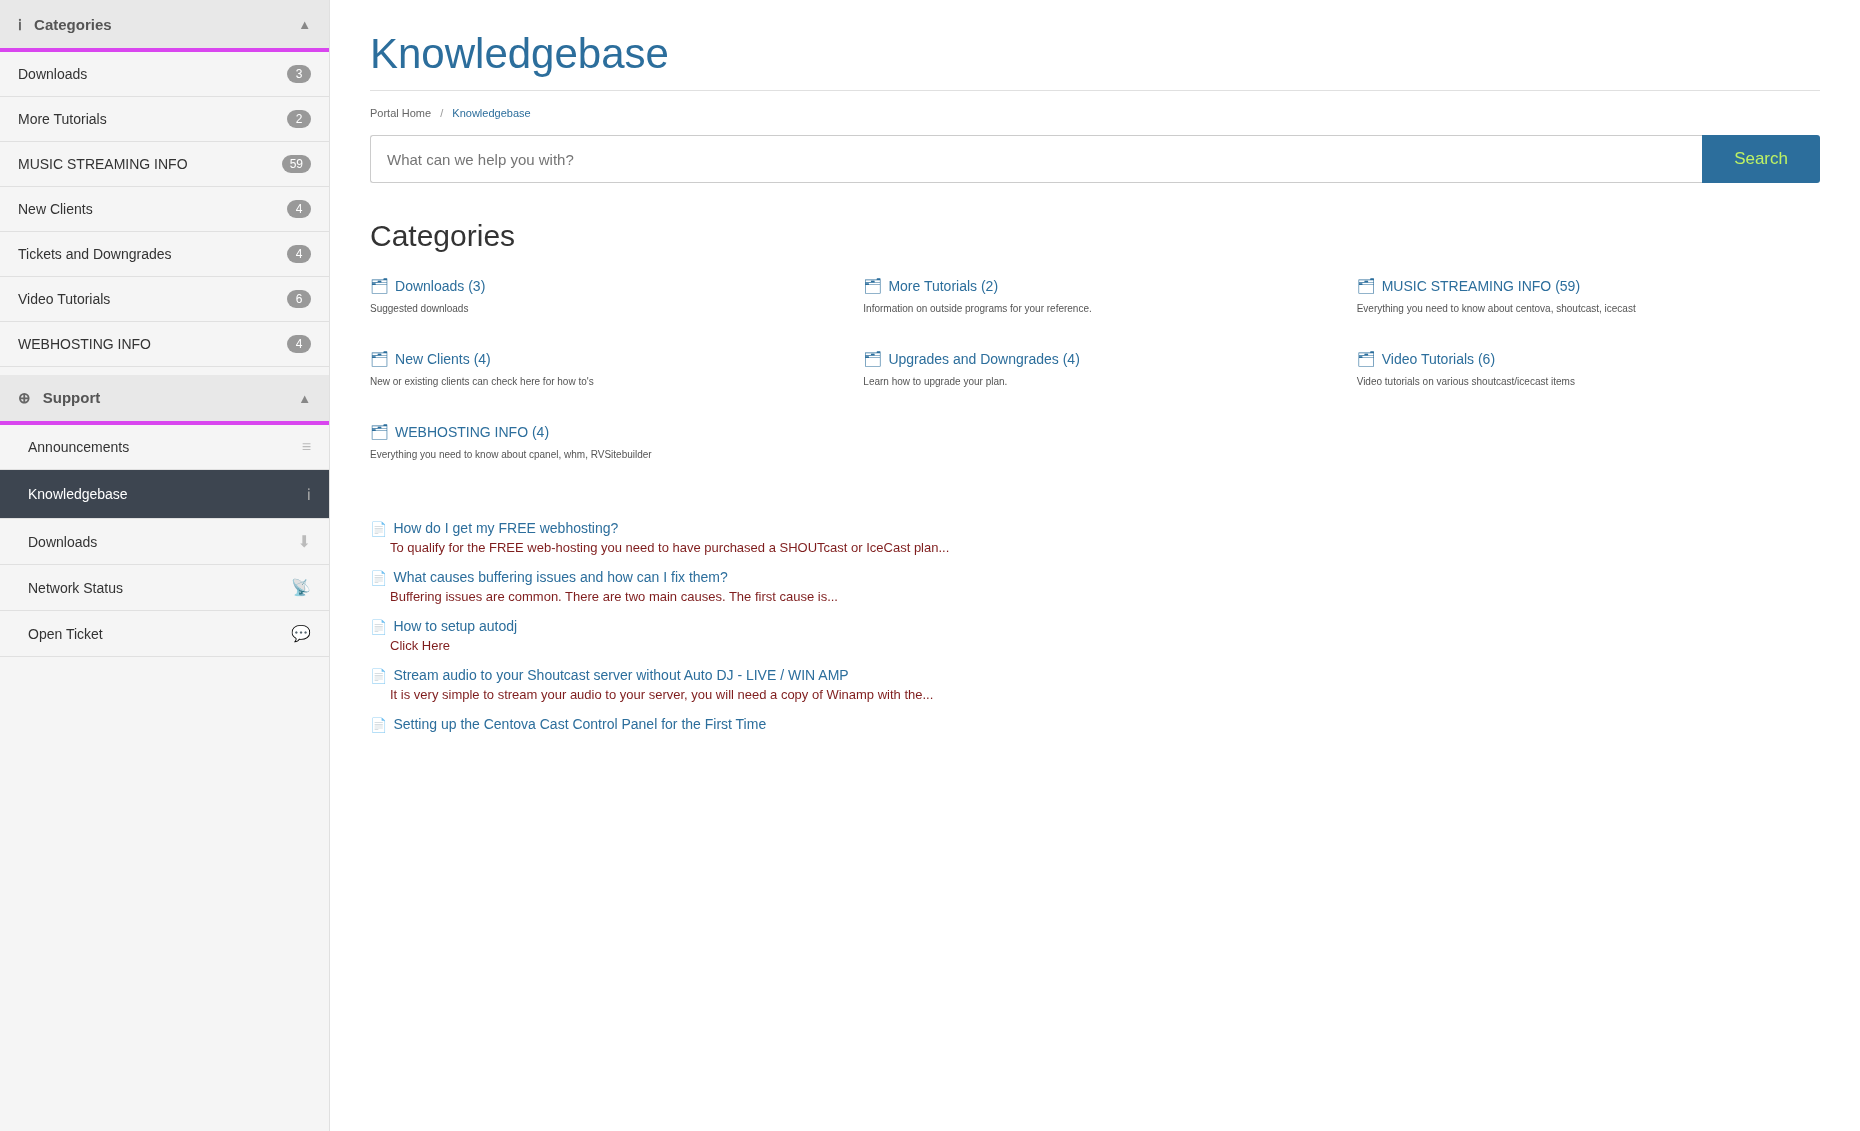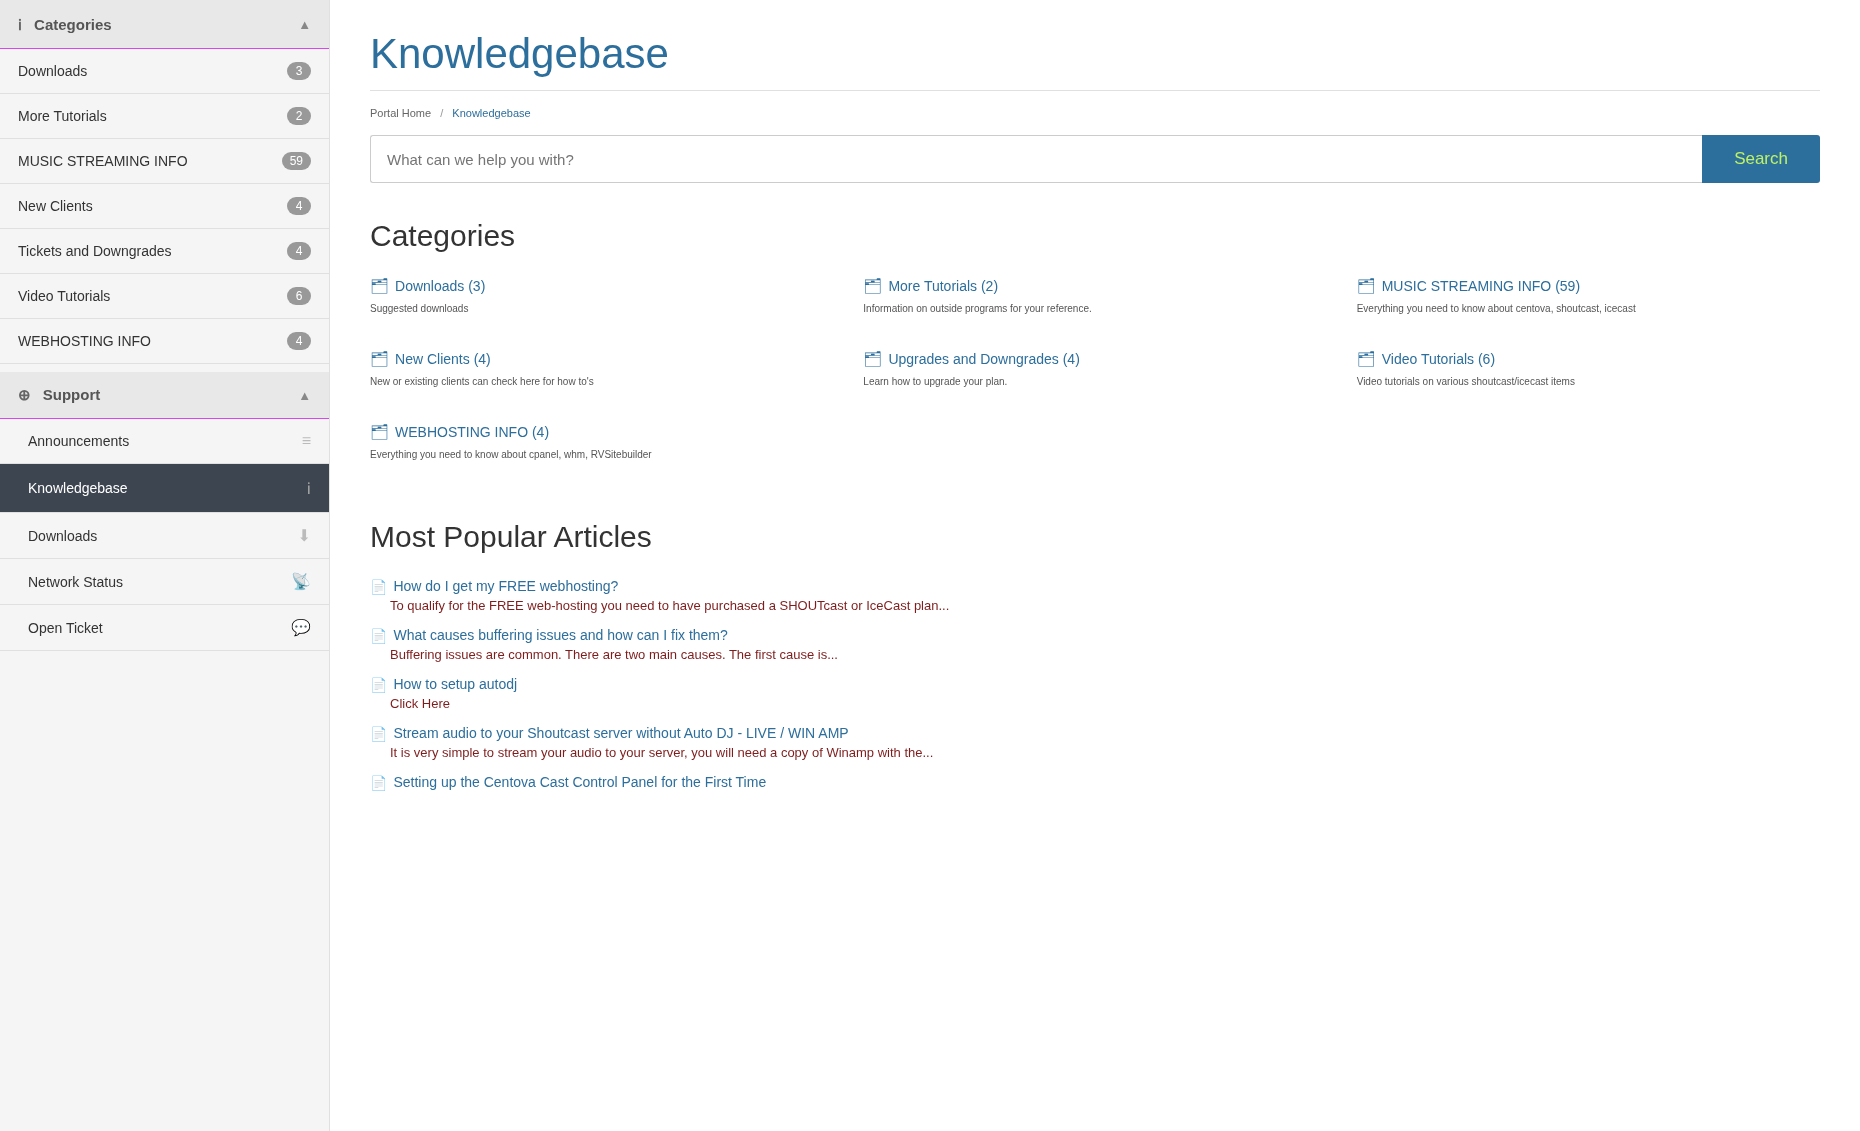--- a/index.html
+++ b/index.html
@@ -16,21 +16,21 @@
     }
     .sidebar-section-header {
       display: flex;
       align-items: center;
       justify-content: space-between;
       padding: 14px 18px;
       background: #e8e8e8;
       font-size: 15px;
       color: #555;
       font-weight: 600;
-      border-bottom: 1px solid #d946ef;
+      border-bottom: 4px solid #d946ef;
     }
     .sidebar-section-header .icon {
       font-style: normal;
       margin-right: 8px;
       color: #666;
     }
     .sidebar-section-header .chevron {
       font-style: normal;
       color: #888;
       font-size: 13px;
@@ -350,21 +350,20 @@
     <a href="#" class="category-link">
       <span class="folder-icon">🗂</span>
       <span>WEBHOSTING INFO (4)</span>
     </a>
     <div class="category-desc">Everything you need to know about cpanel, whm, RVSitebuilder</div>
   </div>
       <div></div>
       <div></div>
     </div>
 
-  <h2 class="section-title">Most Popular Articles</h2>
   <div class="articles-list" id="articles-list">
       <div class="article-item">
     <a href="#" class="article-link">
       <span class="doc-icon">📄</span>
       <span>How do I get my FREE webhosting?</span>
     </a>
     <div class="article-desc">To qualify for the FREE web-hosting you need to have purchased a SHOUTcast or IceCast plan...</div>
   </div>
       <div class="article-item">
     <a href="#" class="article-link">

